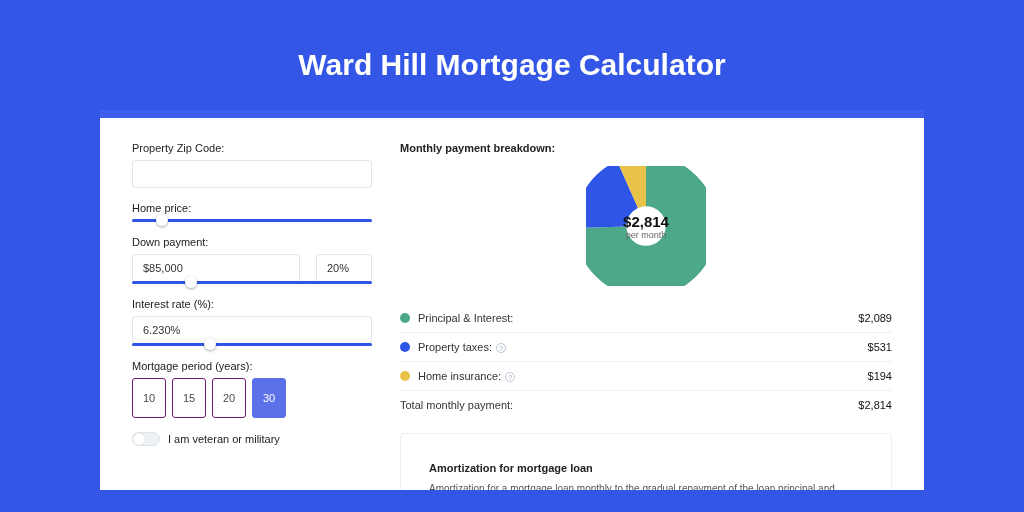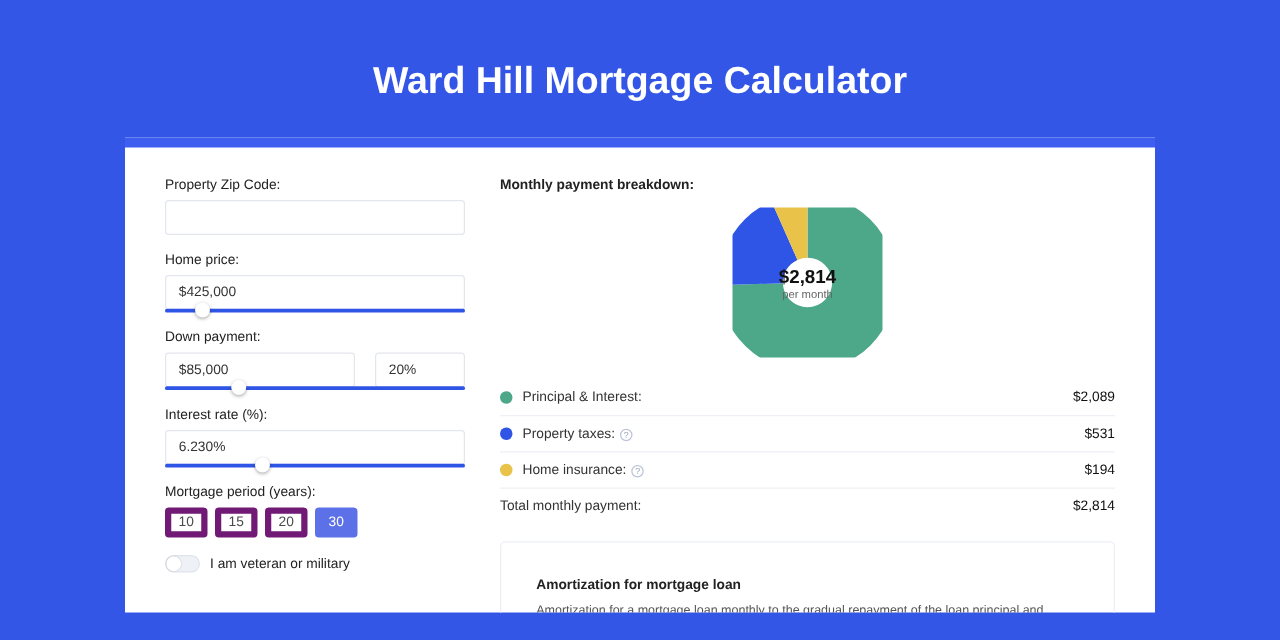--- a/index.html
+++ b/index.html
@@ -7,23 +7,23 @@
 .outer{padding:48px 0 0 0}
 .title{color:#fff;text-align:center;font-size:30px;font-weight:800;margin-bottom:28px}
 .panel{background:#fff;margin:0 100px;border-top:8px solid #3e5ef0;height:380px;padding:24px 32px 0 32px;display:flex;gap:28px;overflow:hidden}
 .left{width:240px;flex-shrink:0;font-size:11px;color:#222}
 .lbl{margin-bottom:6px}
 .inp{width:100%;border:1px solid #e3e6ed;border-radius:3px;height:28px;padding:0 10px;font-size:11px;color:#333;background:#fff}
 .slider-track{background:#2f55e6;height:3px;border-radius:2px;position:relative;margin-top:-1px}
 .slider-thumb{position:absolute;width:12px;height:12px;background:#fff;border-radius:50%;box-shadow:0 1px 3px rgba(0,0,0,.35);top:-5px}
 .row{display:flex;gap:16px}
 .row .inp:first-child{flex:1}
-.row .inp:last-child{width:72px}
+.row .inp:last-child{width:56px}
 .periods{display:flex;gap:6px;margin-top:4px}
-.periods .p{width:34px;height:24px;border:5px solid #701a75;border-radius:3px;display:flex;align-items:center;justify-content:center;font-size:11px;color:#4a4a4a;cursor:pointer;background:#fff}
+.periods .p{width:34px;height:40px;border:1px solid #701a75;border-radius:3px;display:flex;align-items:center;justify-content:center;font-size:11px;color:#4a4a4a;cursor:pointer;background:#fff}
 .periods .p.active{background:#5c71e8;color:#fff;border-color:#5c71e8}
 .fg{margin-bottom:14px}
 .vet{display:flex;align-items:center;gap:8px;margin-top:8px}
 .toggle{width:28px;height:14px;background:#eef1f6;border:1px solid #dfe3ec;border-radius:8px;position:relative}
 .toggle::after{content:"";position:absolute;width:12px;height:12px;background:#fff;border-radius:50%;left:0;top:0;box-shadow:0 0 1px rgba(0,0,0,.3)}
 .right{flex:1;font-size:11px;color:#222}
 .section-h{font-weight:700;font-size:11px;margin-bottom:8px}
 .donut-wrap{display:flex;justify-content:center;padding:4px 0 12px}
 .donut-box{position:relative;width:120px;height:120px}
 .donut-box svg{width:120px;height:120px;transform:rotate(-90deg)}
@@ -51,21 +51,20 @@
   <div class="panel">
 
     <div class="left">
       <div class="fg">
         <div class="lbl">Property Zip Code:</div>
         <input class="inp" value="" style="">
       </div>
 
       <div class="fg">
         <div class="lbl">Home price:</div>
-        <input class="inp" value="$425,000" style="">
         <div class="slider-track">
             <div class="slider-thumb" style="left:10%"></div>
           </div>
       </div>
 
       <div class="fg">
         <div class="lbl">Down payment:</div>
         <div class="row">
           <input class="inp" value="$85,000" style="">
           <input class="inp" value="20%" style="">

